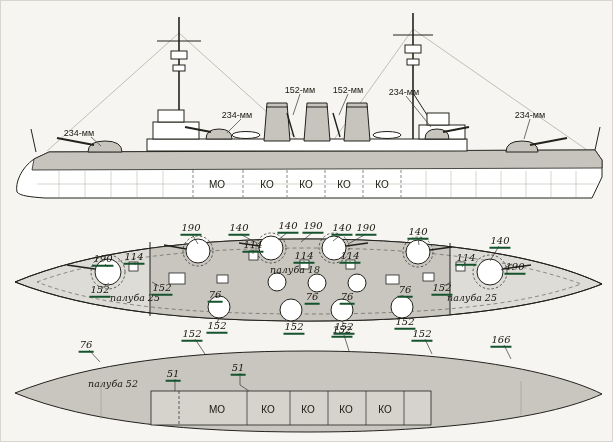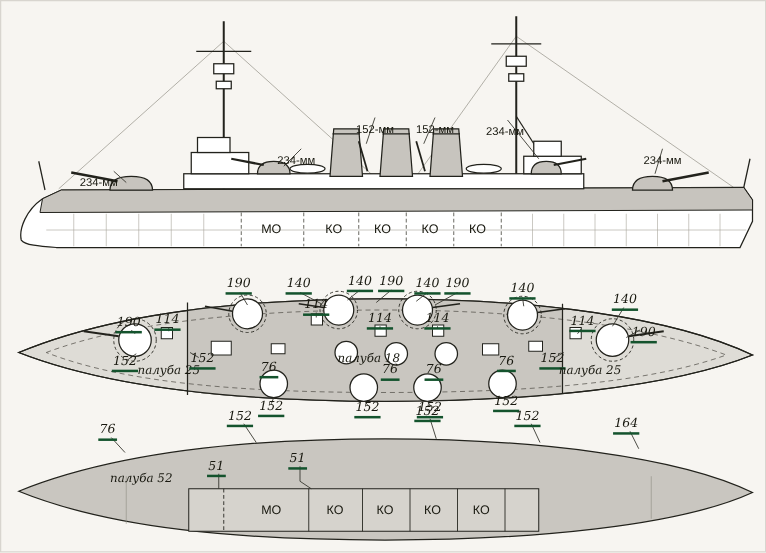--- a/index.html
+++ b/index.html
@@ -6,21 +6,21 @@
   html,body { background:#e9e7e2; font-family:"Liberation Sans", sans-serif; }
   #canvas {
     position:relative; width:613px; height:442px;
     background:#f7f5f1; border:1px solid #d8d5cf; overflow:hidden;
   }
   #drawing { position:absolute; left:0; top:0; }
   .overlay { position:absolute; left:0; top:0; width:613px; height:442px; pointer-events:none; }
   .lbl { position:absolute; transform:translate(-50%,-50%); white-space:nowrap; color:#18180f; }
   .num  { font:italic 10px "DejaVu Serif", serif; border-bottom:2px solid #14532d; padding:0 1px; line-height:1.05; }
   .deck { font:italic 9.5px "DejaVu Serif", serif; }
-  .cal  { font:9px "Liberation Sans", sans-serif;margin-top:13px; }
+  .cal  { font:9px "Liberation Sans", sans-serif; }
   .comp { font:10px "Liberation Sans", sans-serif; }
 </style>
 </head>
 <body>
 
 <div id="canvas">
 
   <svg id="drawing" width="613" height="442" viewBox="0 0 613 442">
     <defs>
       <clipPath id="planClip">
@@ -230,37 +230,37 @@
       <span class="lbl num" style="left: 514px; top: 267px;">190</span>
       <span class="lbl num" style="left: 102px; top: 259px;">190</span>
       <span class="lbl num" style="left: 133px; top: 257px;">114</span>
       <span class="lbl num" style="left: 252px; top: 245px;">114</span>
       <span class="lbl num" style="left: 303px; top: 256px;">114</span>
       <span class="lbl num" style="left: 349px; top: 256px;">114</span>
       <span class="lbl num" style="left: 99px; top: 290px;">152</span>
       <span class="lbl deck" style="left: 134px; top: 296px;">палуба 25</span>
       <span class="lbl num" style="left: 161px; top: 288px;">152</span>
       <span class="lbl num" style="left: 214px; top: 295px;">76</span>
-      <span class="lbl deck" style="left: 294px; top: 286px;">палуба 18</span>
+      <span class="lbl deck" style="left: 294px; top: 268px;">палуба 18</span>
       <span class="lbl num" style="left: 311px; top: 297px;">76</span>
       <span class="lbl num" style="left: 346px; top: 297px;">76</span>
       <span class="lbl num" style="left: 404px; top: 290px;">76</span>
       <span class="lbl num" style="left: 441px; top: 288px;">152</span>
       <span class="lbl deck" style="left: 471px; top: 296px;">палуба 25</span>
       <span class="lbl num" style="left: 216px; top: 326px;">152</span>
       <span class="lbl num" style="left: 293px; top: 327px;">152</span>
       <span class="lbl num" style="left: 343px; top: 327px;">152</span>
       <span class="lbl num" style="left: 404px; top: 322px;">152</span>
     </div>
   <div class="overlay">
       <span class="lbl num" style="left: 85px; top: 345px;">76</span>
       <span class="lbl num" style="left: 191px; top: 334px;">152</span>
       <span class="lbl num" style="left: 341px; top: 330px;">152</span>
       <span class="lbl num" style="left: 421px; top: 334px;">152</span>
-      <span class="lbl num" style="left: 500px; top: 340px;">164</span>
+      <span class="lbl num" style="left: 500px; top: 340px;">166</span>
       <span class="lbl deck" style="left: 112px; top: 382px;">палуба 52</span>
       <span class="lbl num" style="left: 172px; top: 374px;">51</span>
       <span class="lbl num" style="left: 237px; top: 368px;">51</span>
     </div>
   <div class="overlay">
       <span class="lbl comp" style="left: 216px; top: 408px;">МО</span>
       <span class="lbl comp" style="left: 267px; top: 408px;">КО</span>
       <span class="lbl comp" style="left: 307px; top: 408px;">КО</span>
       <span class="lbl comp" style="left: 345px; top: 408px;">КО</span>
       <span class="lbl comp" style="left: 384px; top: 408px;">КО</span>

